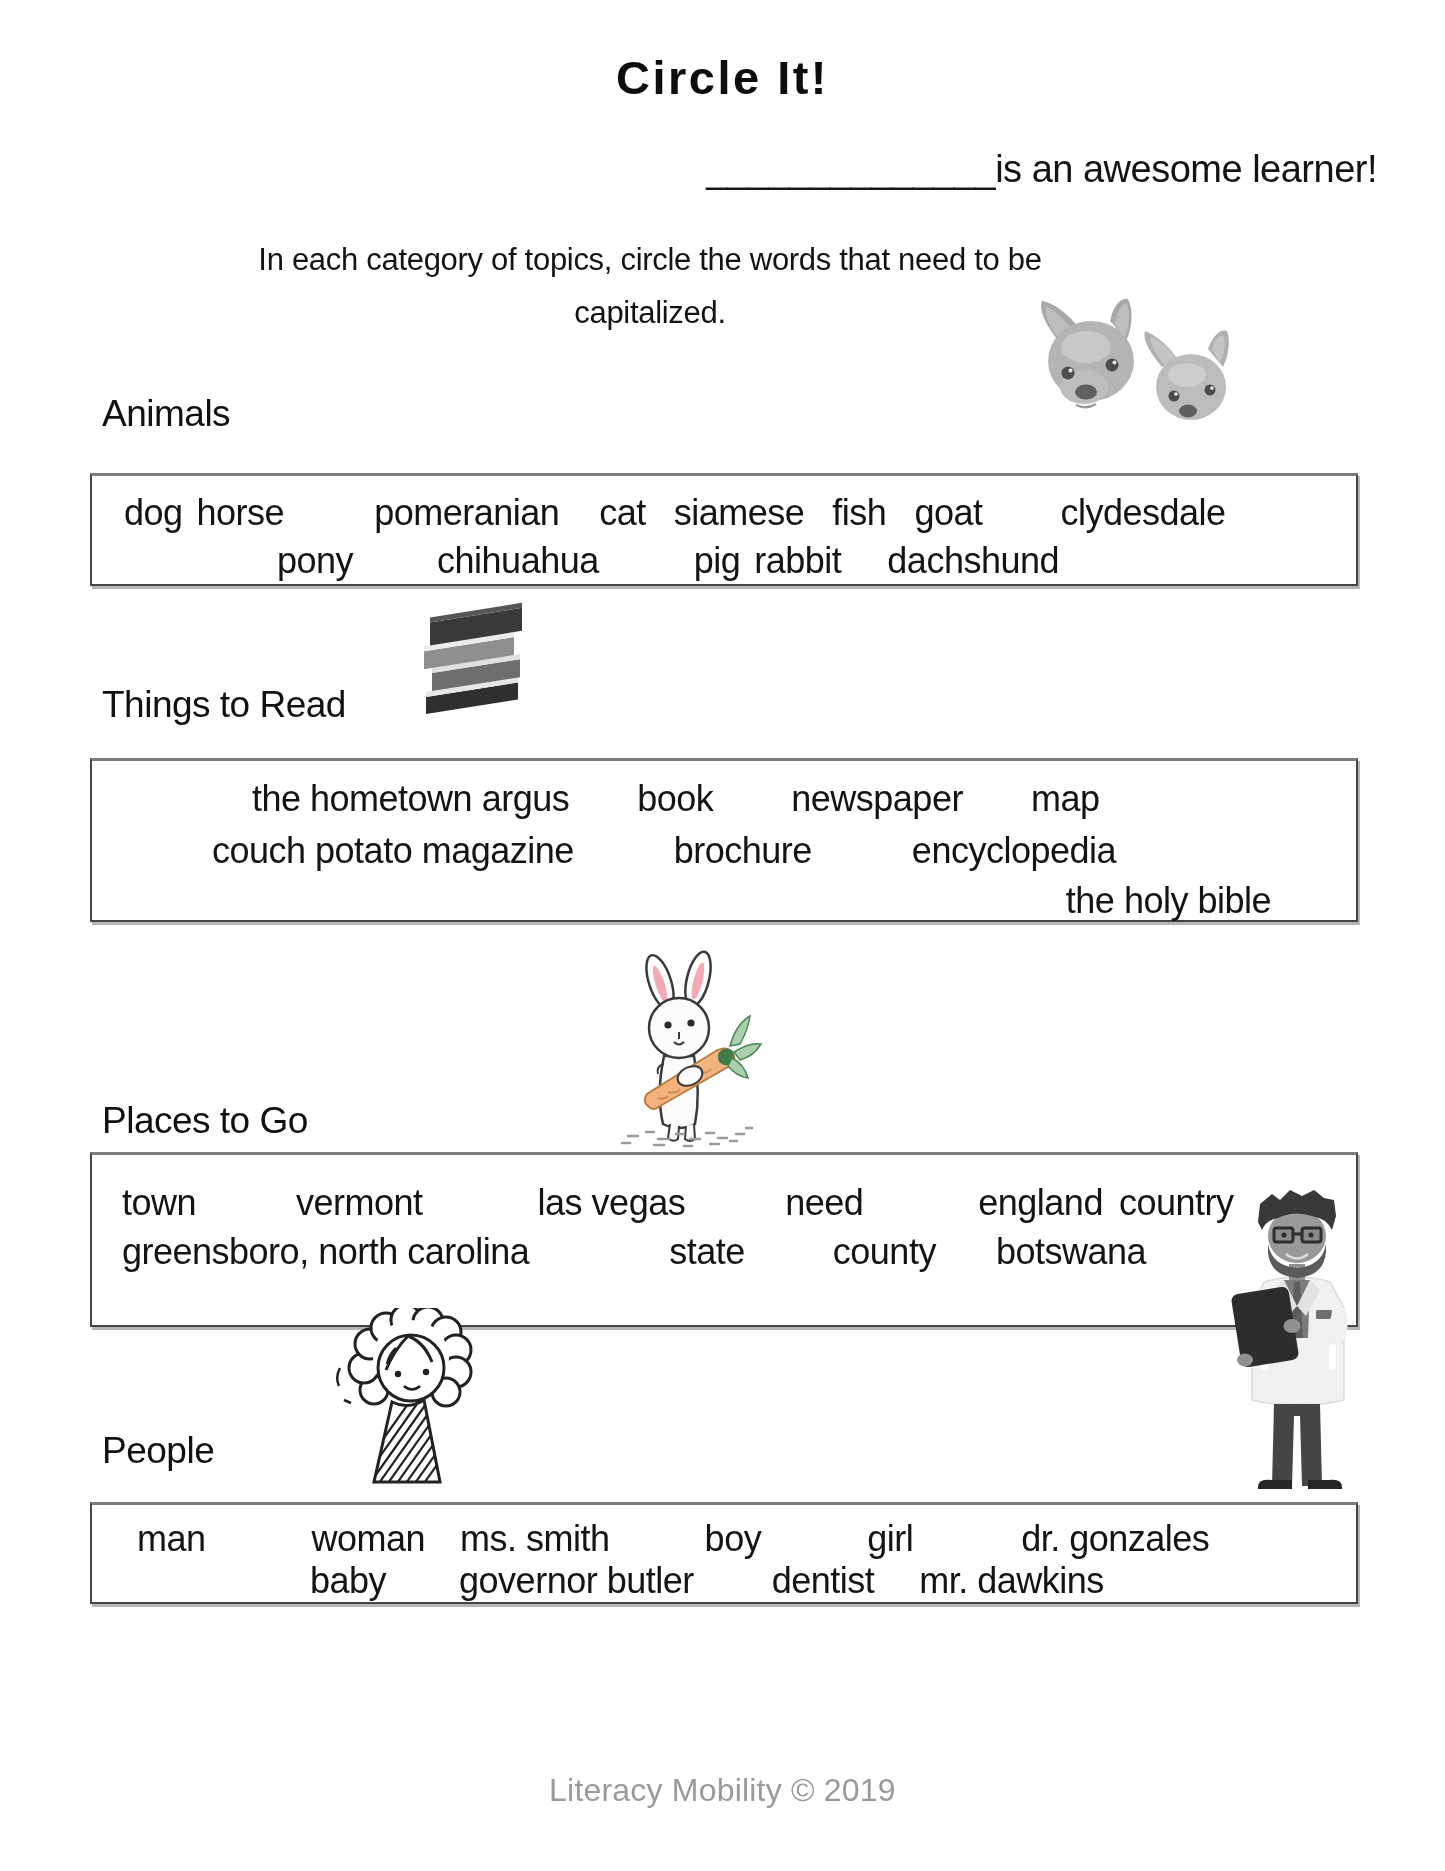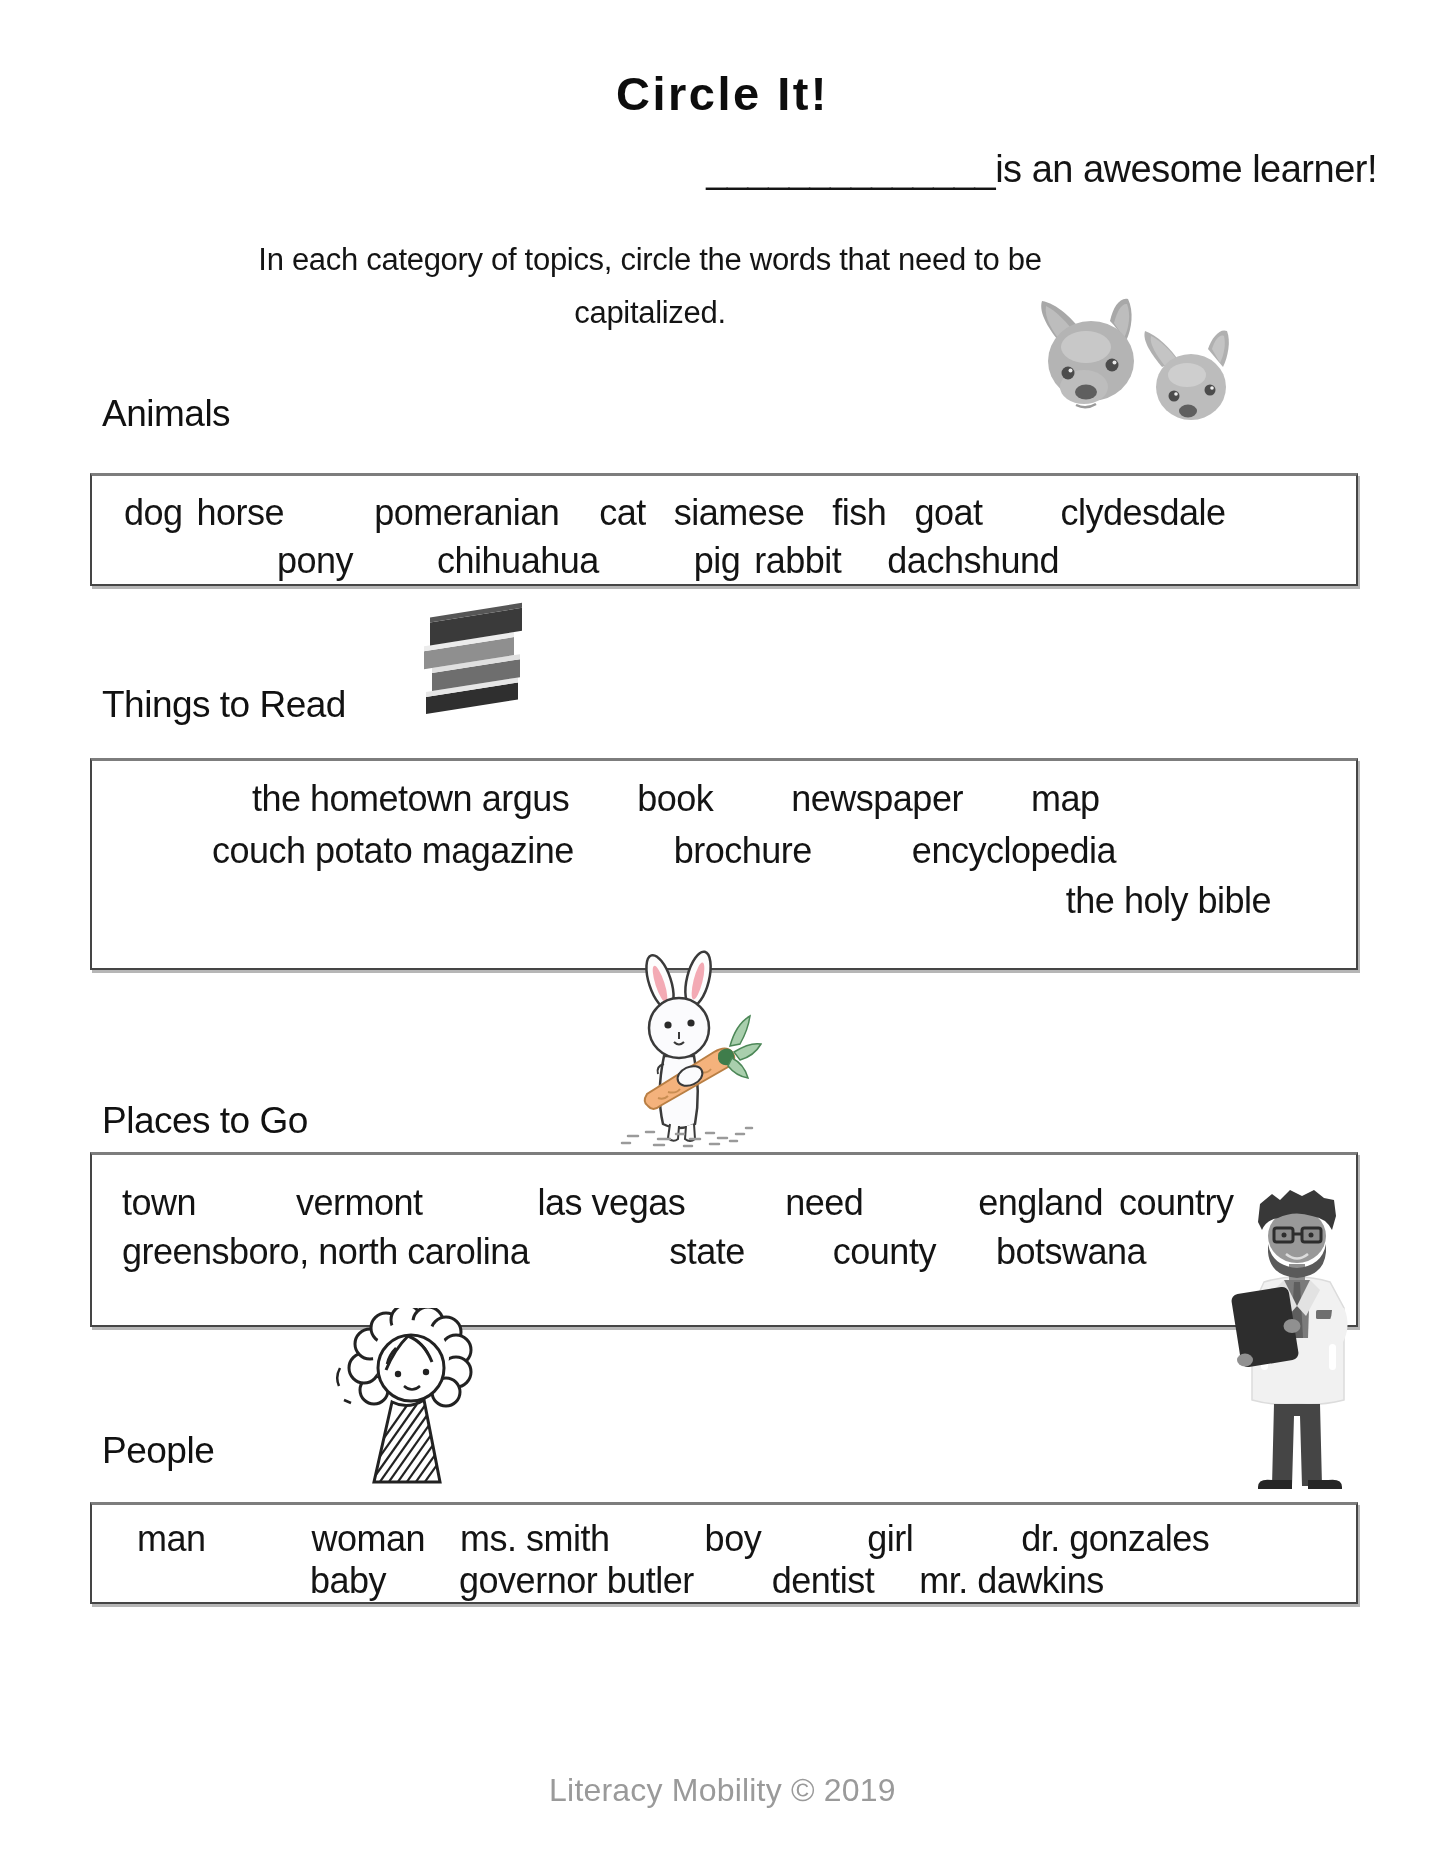--- a/index.html
+++ b/index.html
@@ -1,41 +1,41 @@
 <!DOCTYPE html>
 <html><head>
 <meta charset="utf-8">
 <style>
   html,body{margin:0;padding:0;background:#ffffff;}
   .page{
     position:relative;width:1445px;height:1871px;background:#fff;overflow:hidden;
     font-family:"Liberation Sans","DejaVu Sans",sans-serif;color:#141414;
   }
   .title{
-    position:absolute;top:50px;left:0;right:0;text-align:center;margin:16px;
+    position:absolute;top:50px;left:0;right:0;text-align:center;margin:0;
     font-size:47px;font-weight:700;letter-spacing:2.5px;color:#0d0d0d;
   }
   .learner{
     position:absolute;top:148px;right:68px;font-size:38px;letter-spacing:-0.5px;white-space:nowrap;
   }
   .instructions{
     position:absolute;top:233px;left:155px;width:990px;text-align:center;
     font-size:31px;line-height:53px;letter-spacing:-0.3px;
   }
   .heading{
     position:absolute;left:102px;font-size:37px;letter-spacing:-0.5px;color:#111;
   }
   .h0{top:393px}.h1{top:684px}.h2{top:1100px}.h3{top:1430px}
   .box{
     position:absolute;left:90px;width:1268px;background:#fff;box-sizing:border-box;
     border:2px solid #454545;border-top:3px solid #7d7d7d;
     box-shadow:2px 3px 0 rgba(110,110,110,.5);
   }
   .b0{top:473px;height:113px}
-  .b1{top:758px;height:212px}
+  .b1{top:758px;height:164px}
   .b2{top:1152px;height:175px;z-index:1}
   .b3{top:1502px;height:102px}
   .line{position:absolute;left:0;right:0;display:flex;align-items:flex-start;}
   .w{white-space:pre;font-size:36px;letter-spacing:-0.5px;line-height:40px;}
   .b0 .l0{top:17px}.b0 .l1{top:65px}
   .b1 .l0{top:18px}.b1 .l1{top:70px}.b1 .l2{top:120px;justify-content:flex-end;padding-right:85px}
   .b2 .l0{top:28px}.b2 .l1{top:77px}
   .b3 .l0{top:14px}.b3 .l1{top:56px}
   
   .b0 .l0 .w:nth-child(1){margin-left:32px}

